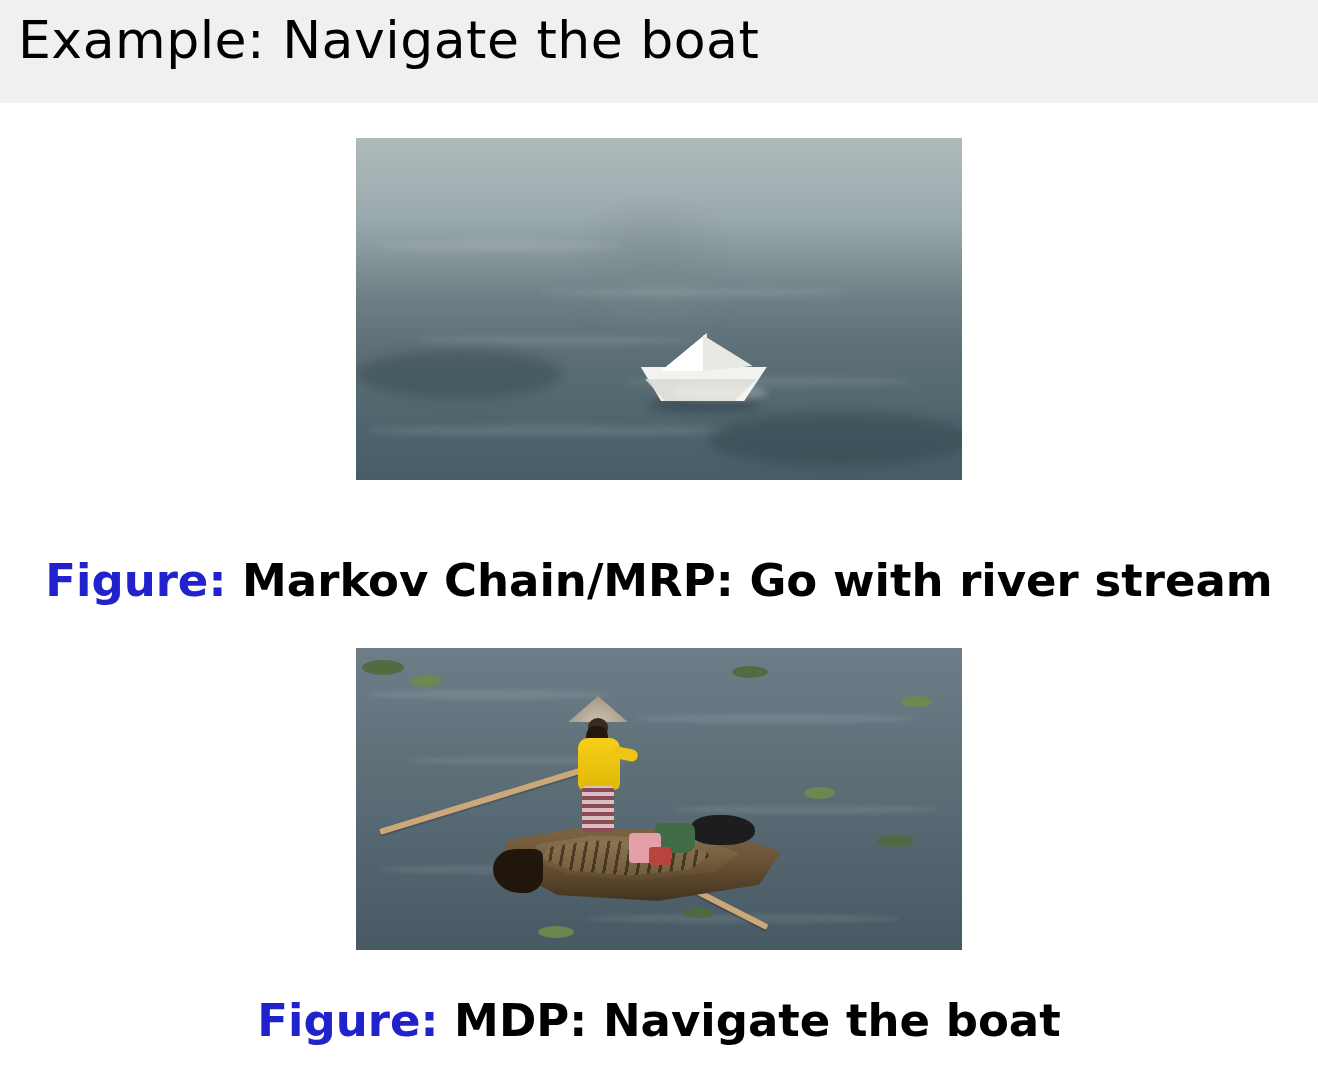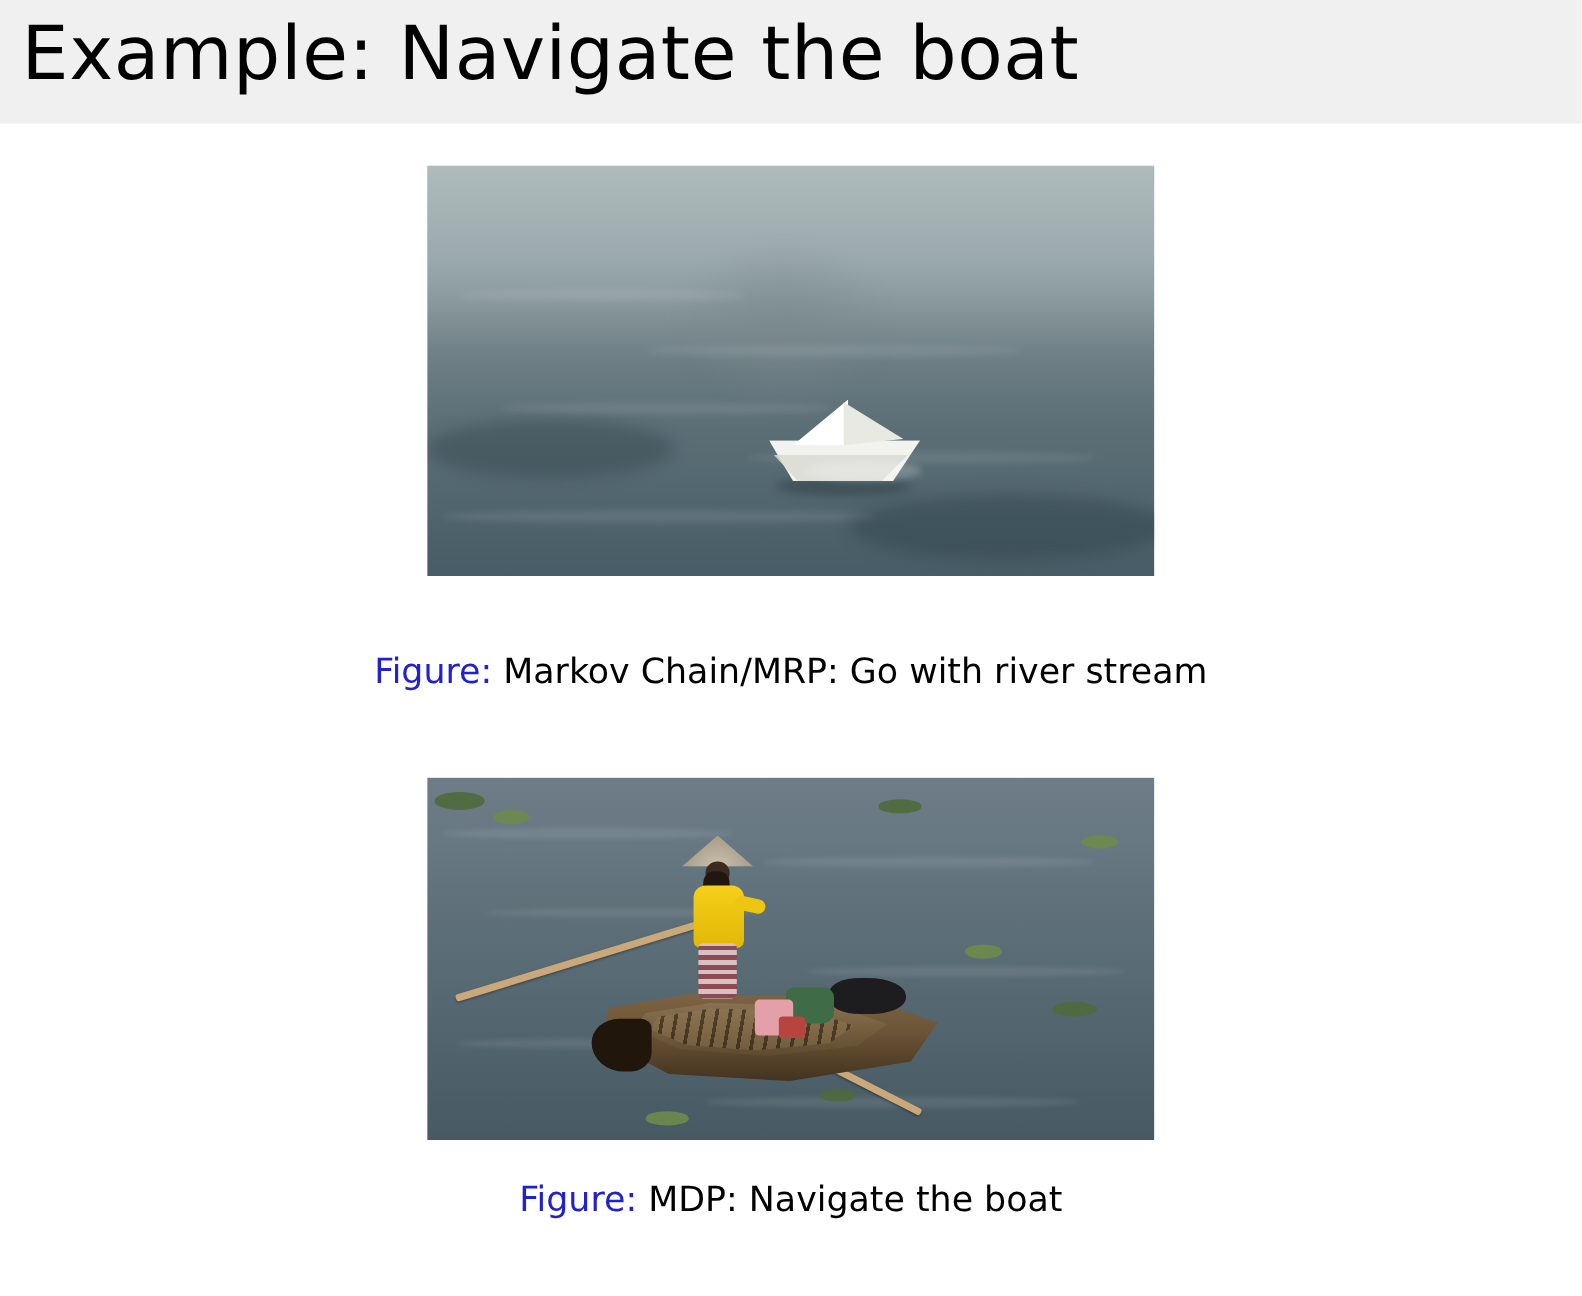--- a/index.html
+++ b/index.html
@@ -25,21 +25,21 @@
     left: 0;
     top: 0;
     width: 1318px;
     height: 103px;
     background: #f0f0f0;
   }
   .title-text {
     position: absolute;
     left: 18px;
     top: 14px;
-    font-size: 62px;
+    font-size: 52px;
     line-height: 1.0;
     color: #000000;
     letter-spacing: 0.5px;
     white-space: nowrap;
   }
   .figure-block {
     position: absolute;
     left: 0;
     width: 1318px;
     text-align: center;
@@ -54,24 +54,25 @@
   }
   .photo-1 {
     width: 606px;
     height: 342px;
   }
   .photo-2 {
     width: 606px;
     height: 302px;
   }
   .caption {
-    margin-top: 0;
-    font-size: 29px;
+    margin-top: 12px;
+    font-size: 45px;
     color: #000000;
     white-space: nowrap;
+    font-weight: bold;
   }
   .cap1 { position: absolute; left: 0; top: 404px; width: 1318px; text-align: center; }
   .cap2 { position: absolute; left: 0; top: 334px; width: 1318px; text-align: center; }
   .fig-label {
     color: #2222cc;
   }
   .cap-body { color: #000000; }
 
   
   .p1-water {

